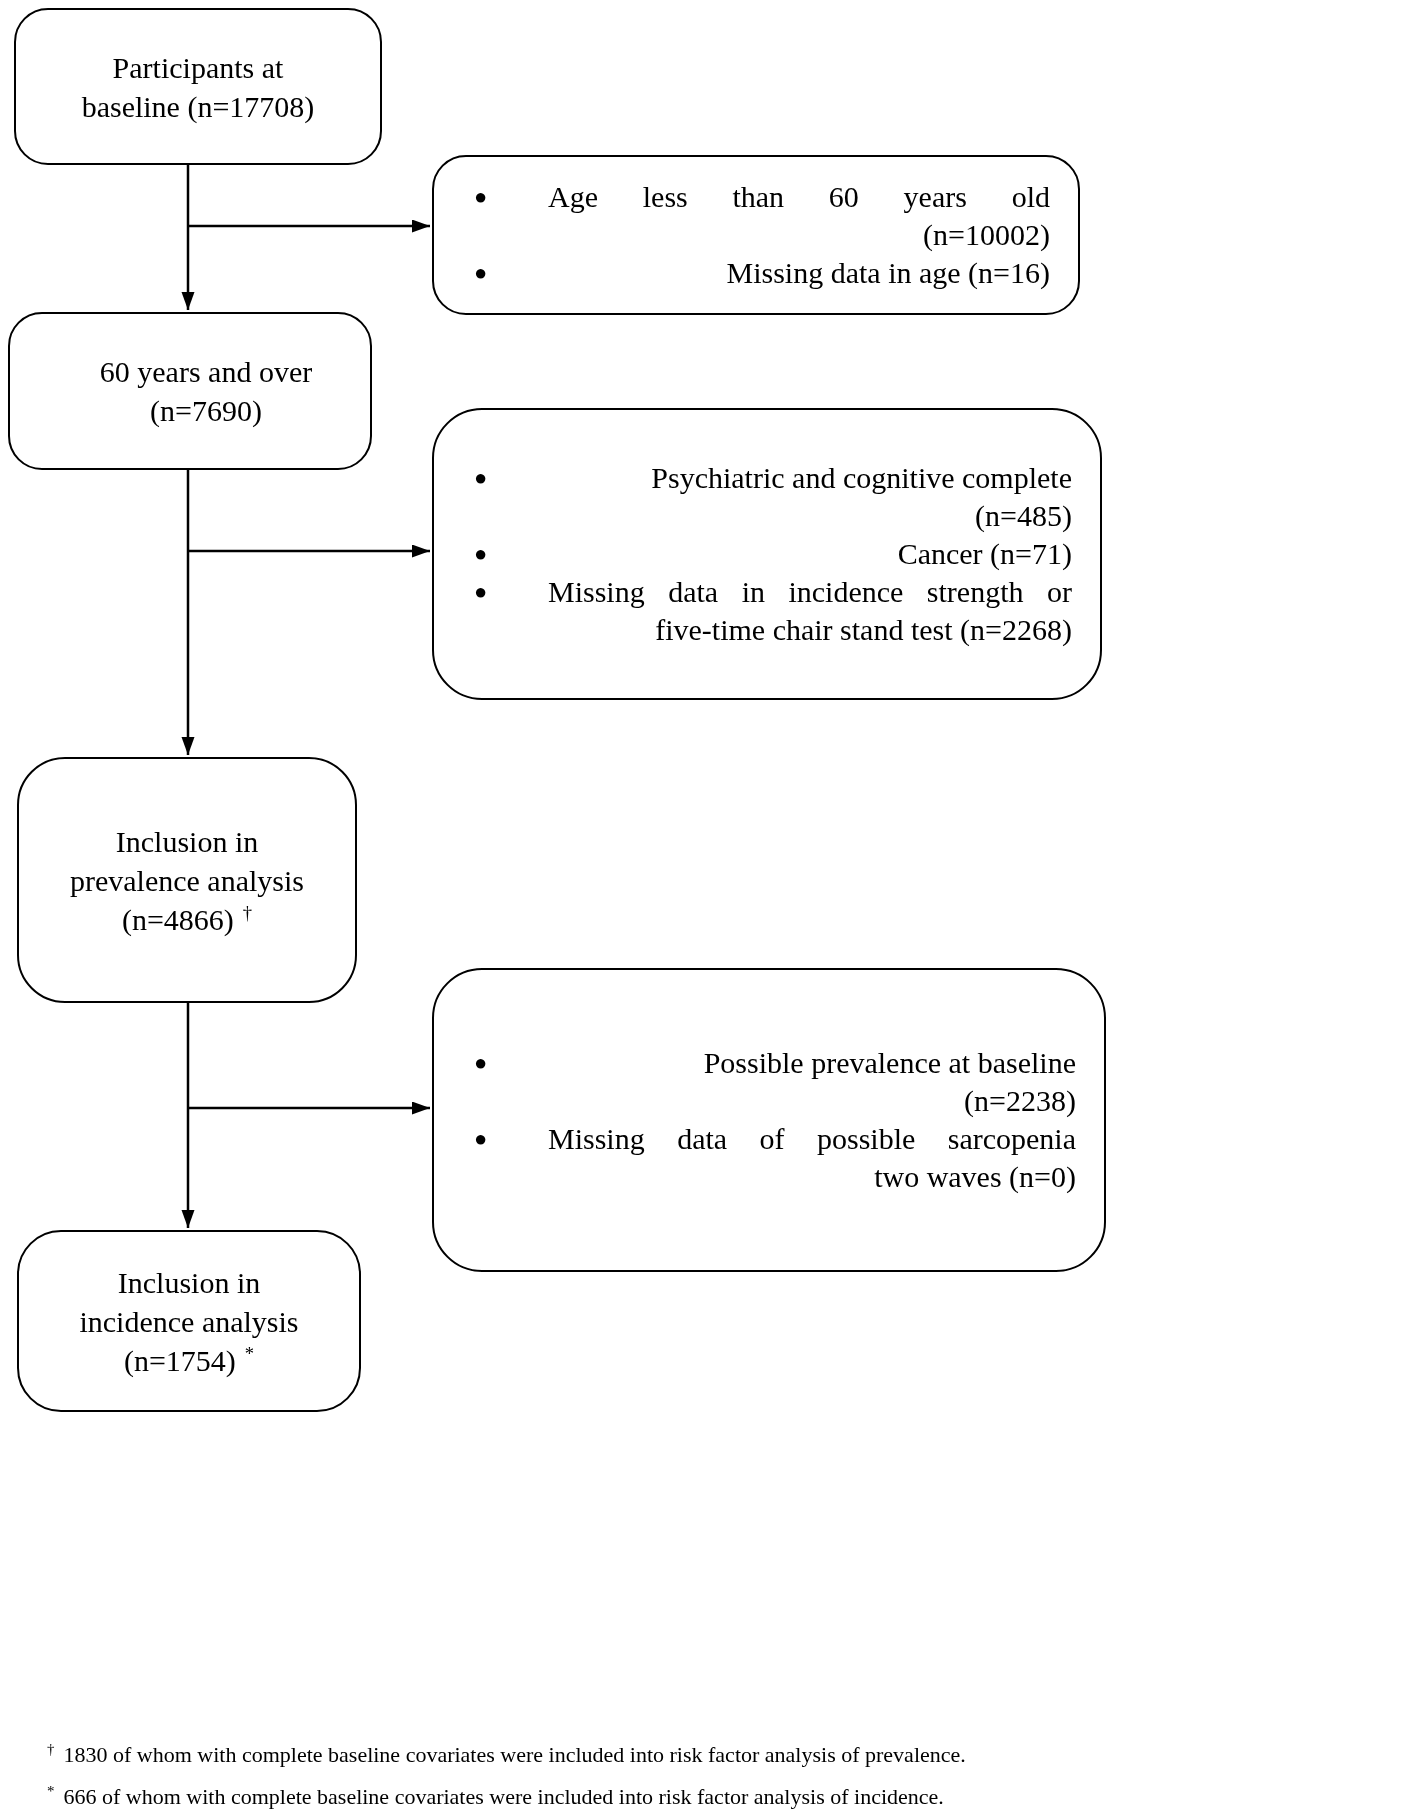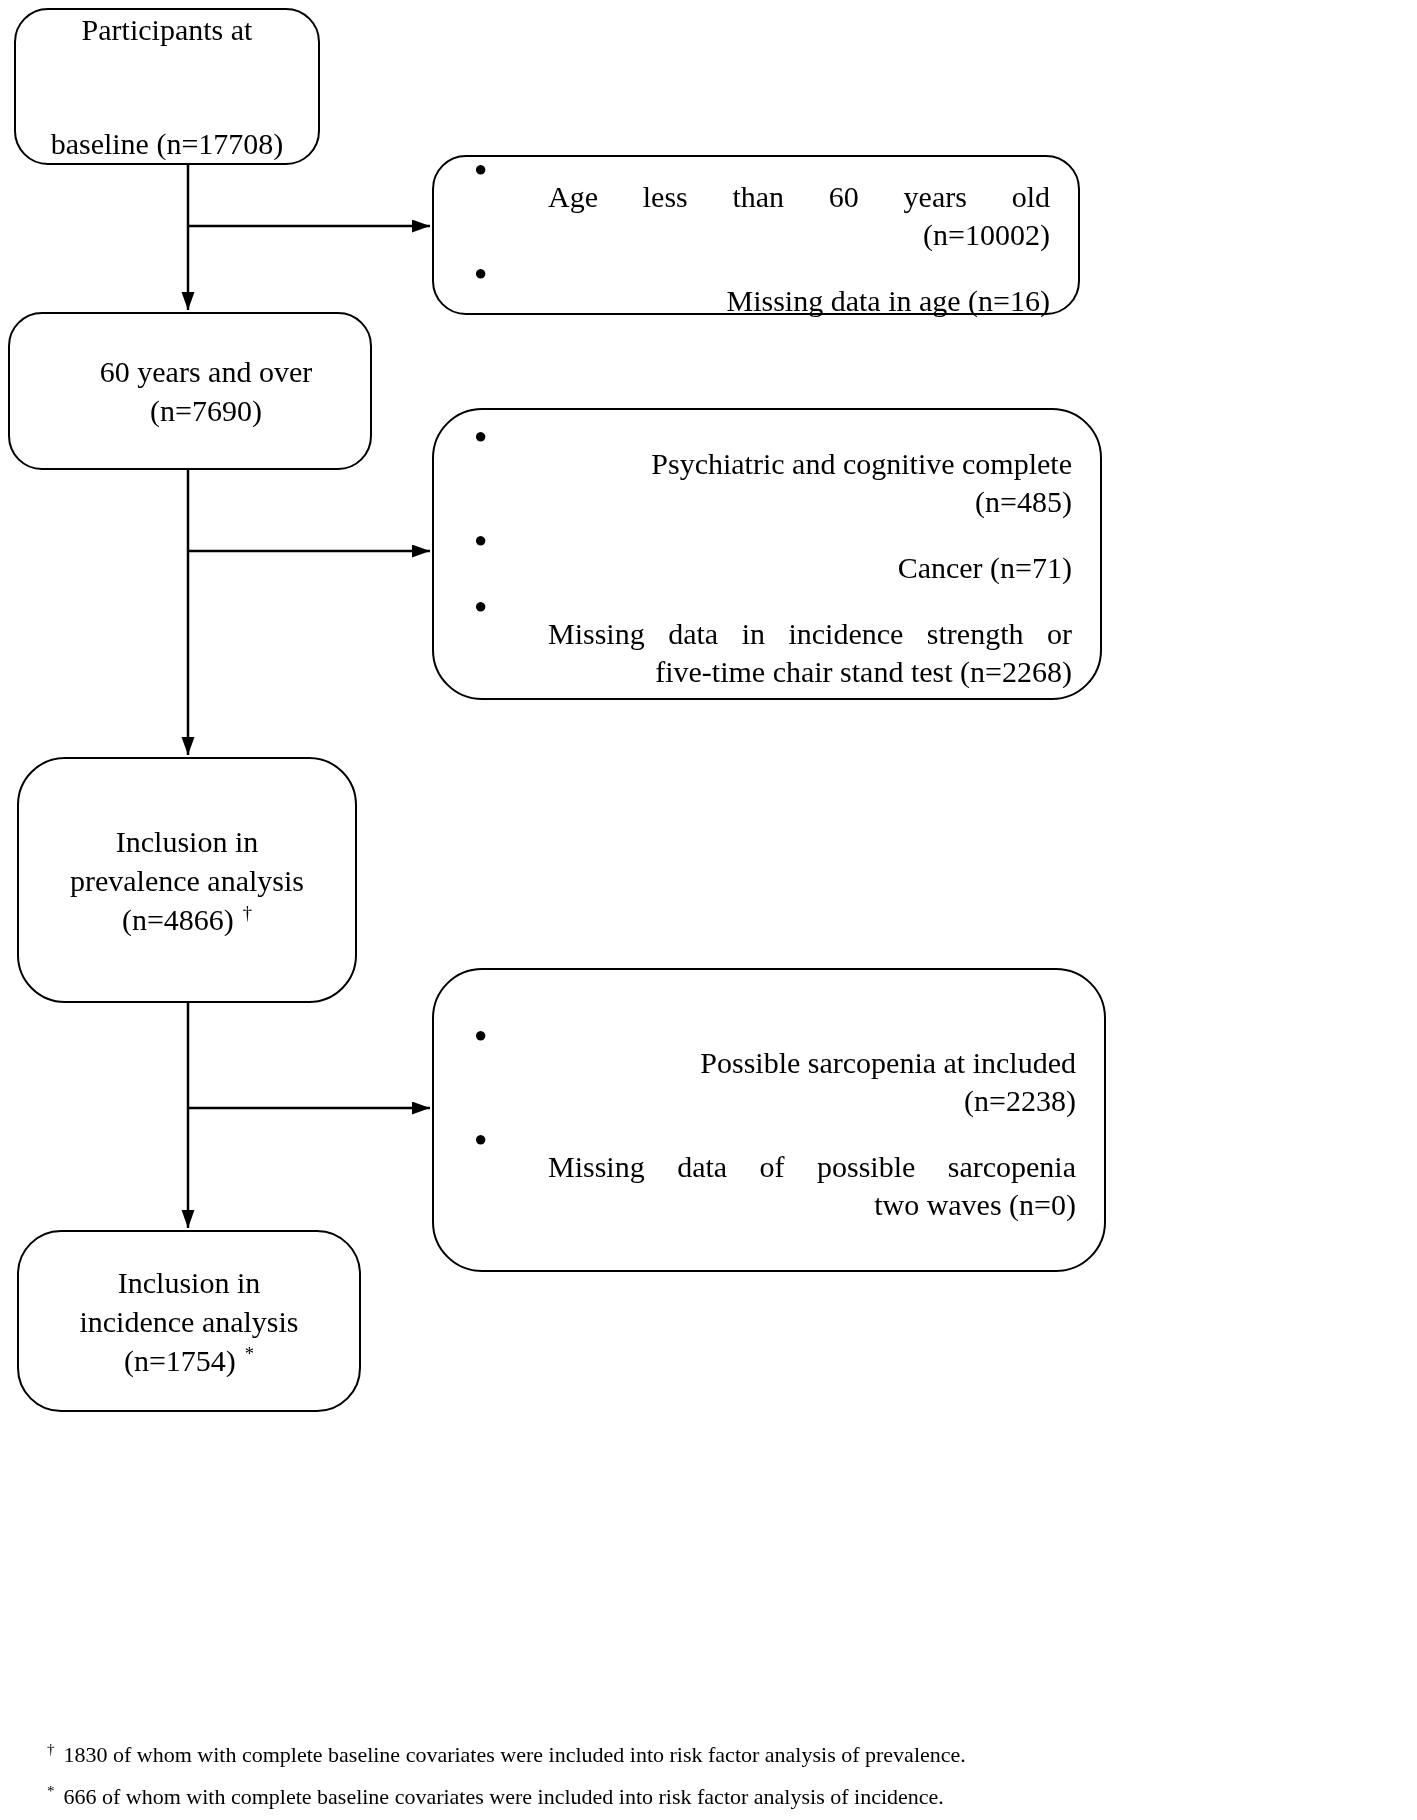--- a/index.html
+++ b/index.html
@@ -22,32 +22,32 @@
     justify-content: center; align-items: center;
     text-align: center;
     font-size: 30px; line-height: 39px;
   }
   .excl-box {
     display: flex; flex-direction: column; justify-content: center;
     font-size: 30px; line-height: 38px;
     padding: 16px 28px 16px 36px;
   }
 
-  #box-baseline   { left: 14px;  top: 8px;    width: 306px; height: 157px; border-radius: 34px; justify-content: space-between; }
+  #box-baseline   { left: 14px;  top: 8px;    width: 368px; height: 157px; border-radius: 34px; }
   #box-sixty      { left: 8px;   top: 312px;  width: 364px; height: 158px; border-radius: 34px; padding-left: 32px; }
   #box-prevalence { left: 17px;  top: 757px;  width: 340px; height: 246px; border-radius: 48px; }
   #box-incidence  { left: 17px;  top: 1230px; width: 344px; height: 182px; border-radius: 44px; }
 
   #excl-age    { left: 432px; top: 155px;  width: 648px; height: 160px; border-radius: 34px; }
   #excl-health { left: 432px; top: 408px;  width: 670px; height: 292px; border-radius: 50px; }
   #excl-sarco  { left: 432px; top: 968px;  width: 674px; height: 304px; border-radius: 50px; }
 
   .bullet-item { display: flex; align-items: flex-start; }
   .bullet { flex: 0 0 78px; font-size: 22px; line-height: 38px; padding-left: 4px; }
-  .btext { flex: 1; min-width: 0; margin-top: 28px; }
+  .btext { flex: 1; min-width: 0; }
   .jline { text-align: right; }
   .jline.stretch { text-align: justify; text-align-last: justify; }
 
   sup.marker {
     font-size: 0.62em;
     vertical-align: super;
     margin-left: 9px;
     line-height: 0;
   }
 
@@ -145,21 +145,21 @@
         <div class="jline stretch">Missing data in incidence strength or</div>
         <div class="jline">five-time chair stand test (n=2268)</div>
       </div>
     </div>
   </div>
 
   <div class="box excl-box" id="excl-sarco">
     <div class="bullet-item">
       <span class="bullet">●</span>
       <div class="btext">
-        <div class="jline">Possible sarcopenia at included</div>
+        <div class="jline">Possible prevalence at baseline</div>
         <div class="jline">(n=2238)</div>
       </div>
     </div>
     <div class="bullet-item">
       <span class="bullet">●</span>
       <div class="btext">
         <div class="jline stretch">Missing data of possible sarcopenia</div>
         <div class="jline">two waves (n=0)</div>
       </div>
     </div>

